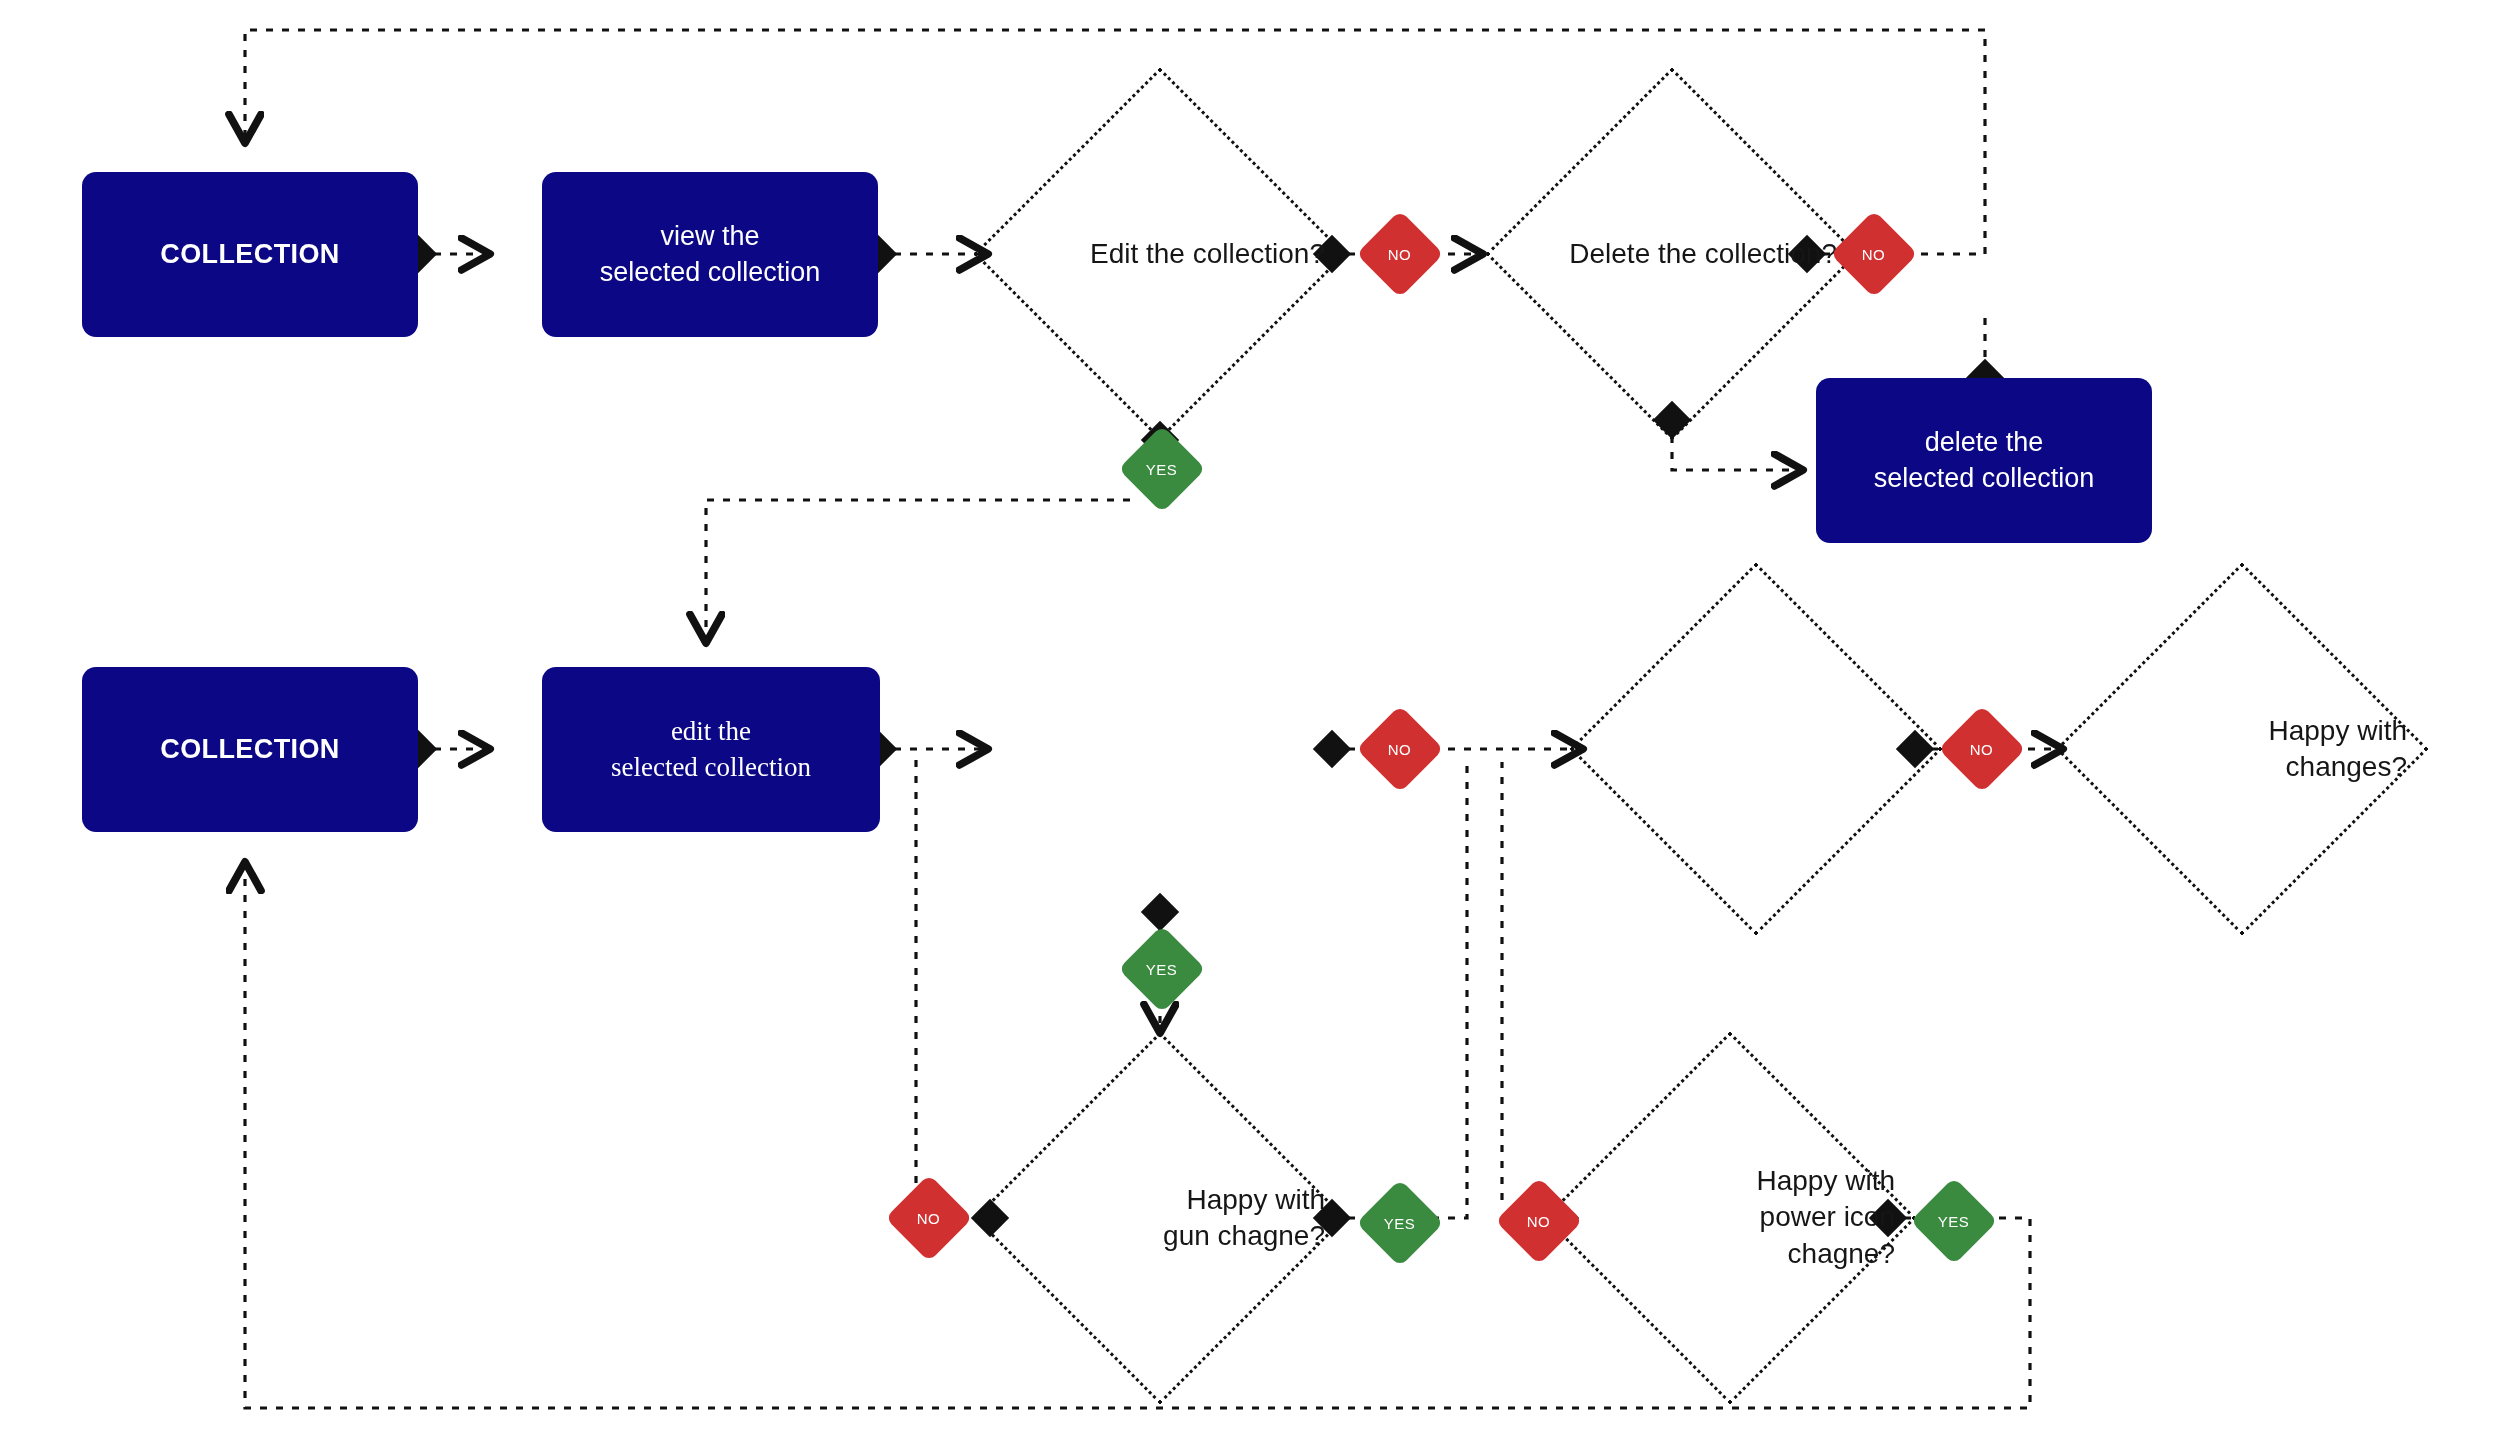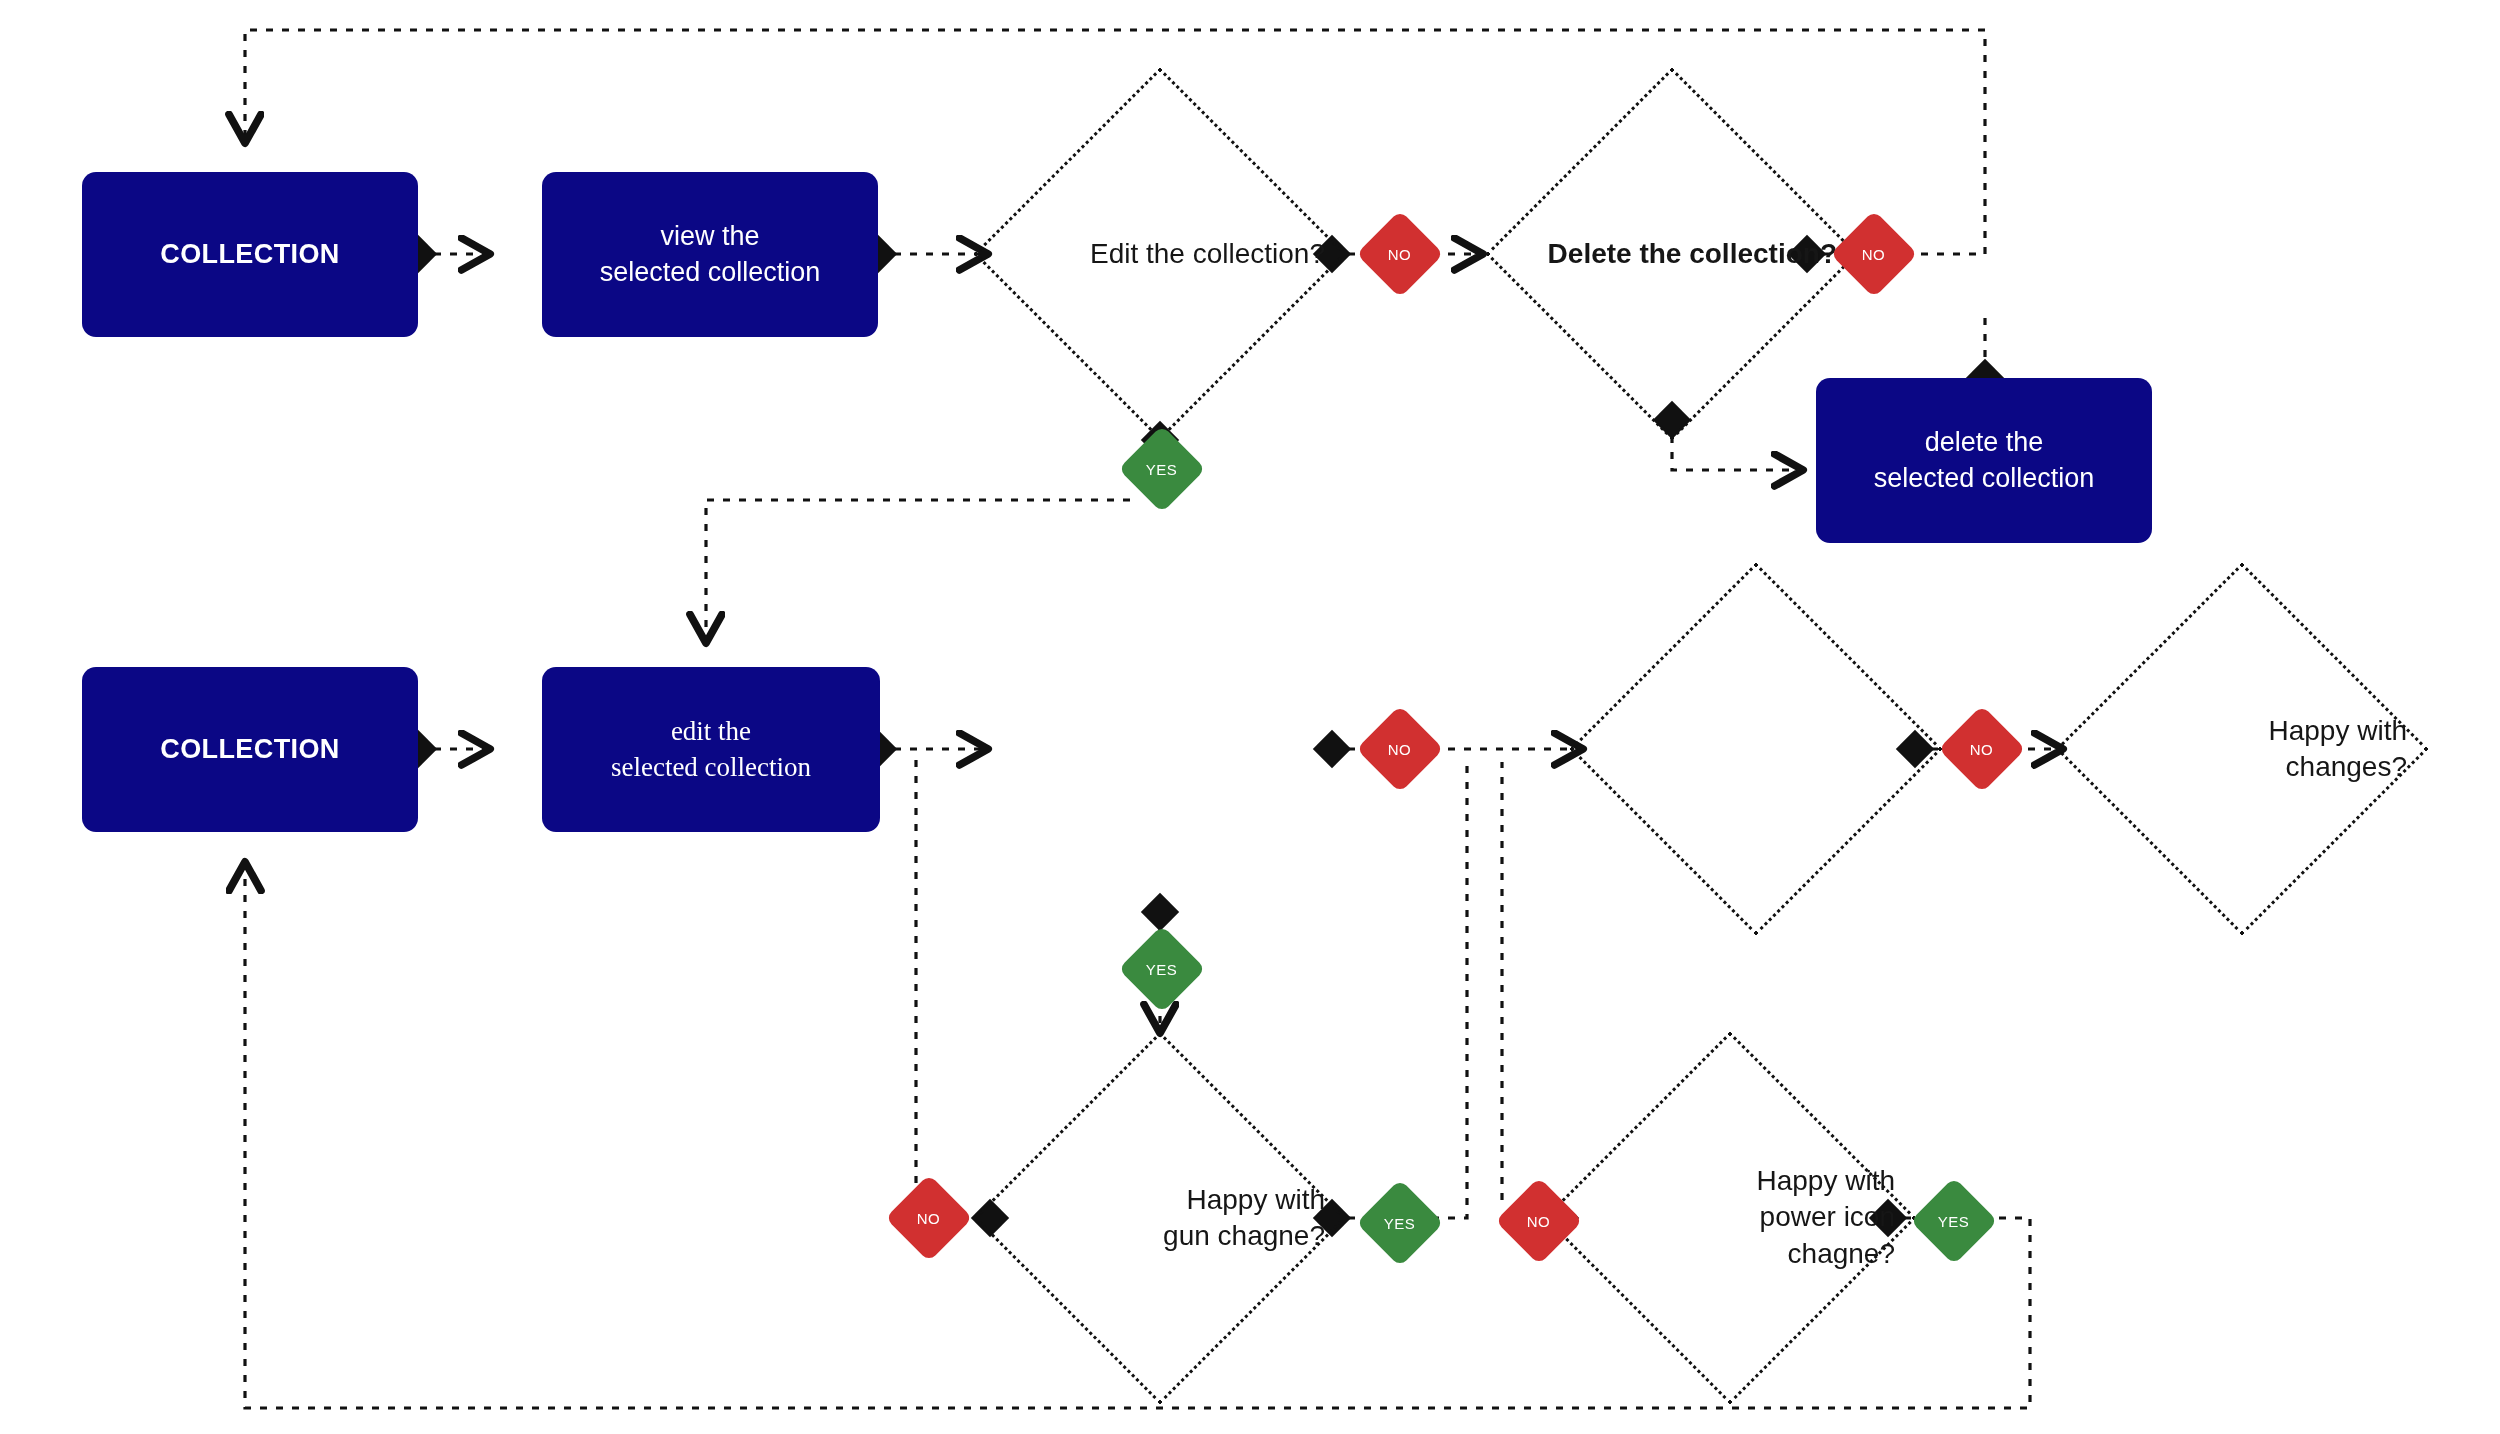--- a/index.html
+++ b/index.html
@@ -150,21 +150,21 @@
     </span>
   </div>
 
   <div class="diamond" style="left:1028px;top:122px;width:264px;height:264px;">
     <div class="shape"></div>
     <div class="dlabel">
       <span>Edit the collection?</span>
     </div>
   </div>
 
-  <div class="diamond" style="left:1540px;top:122px;width:264px;height:264px;font-weight:bold;">
+  <div class="diamond" style="left:1540px;top:122px;width:264px;height:264px;">
     <div class="shape"></div>
     <div class="dlabel">
       <span>Delete the collection?</span>
     </div>
   </div>
 
 
   <div class="diamond" style="left:1624px;top:617px;width:264px;height:264px;">
     <div class="shape"></div>
   </div>

